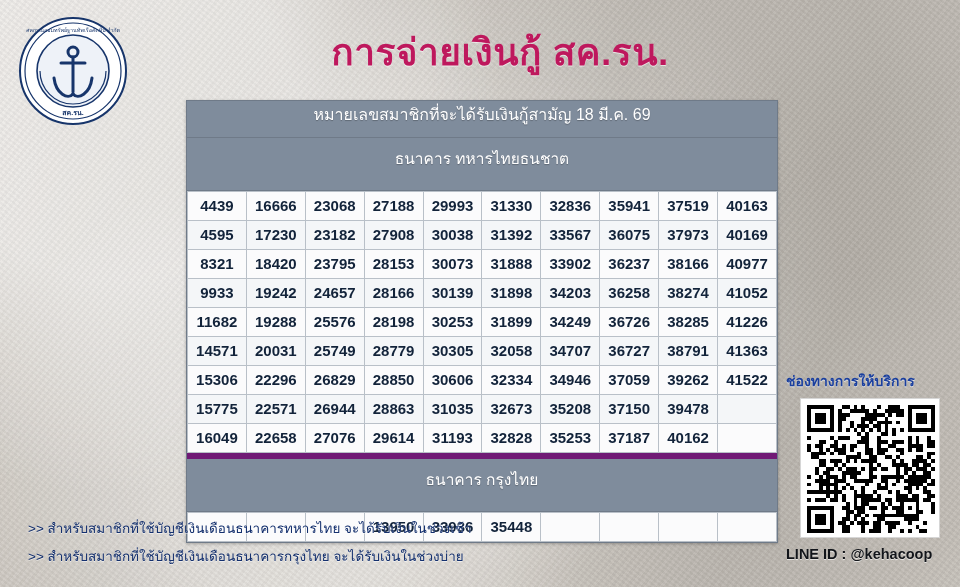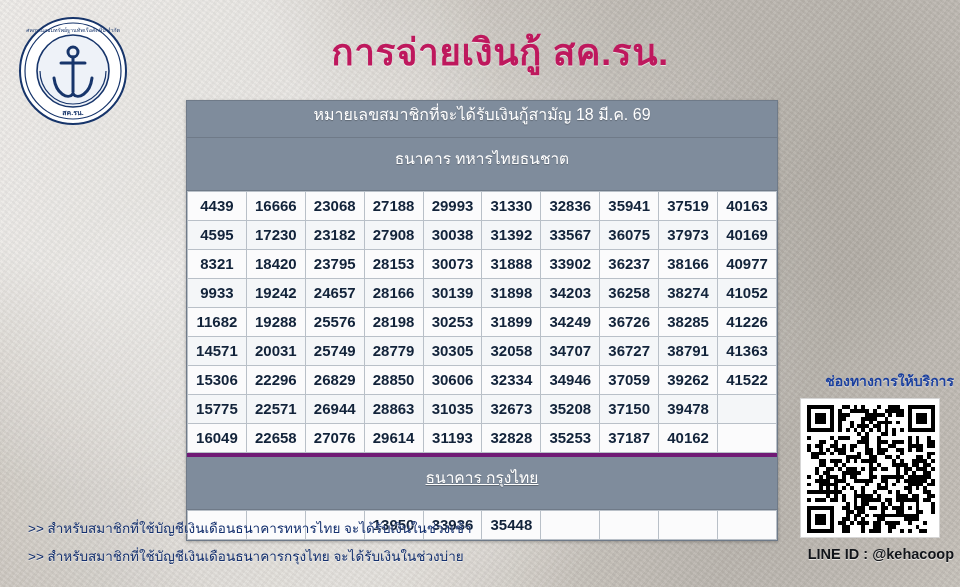--- a/index.html
+++ b/index.html
@@ -60,21 +60,21 @@
   .band {
     background: #7f8c9c;
     color: #ffffff;
     text-align: center;
     font-size: 16px;
     padding: 1px 6px 10px;
     border-bottom: 1px solid #6f7a88;
     text-shadow: 0 1px 1px rgba(0,0,0,.25);
   }
   .band.sub { font-size: 15.5px; padding: 8px 6px 19px; }
-  .band.bank2 { border-top: 4px solid #701a75; text-decoration: underline; }
+  .band.bank2 { border-top: 6px solid #701a75; }
 
   table.nums {
     width: 100%;
     border-collapse: collapse;
     background: #ffffff;
   }
   table.nums td {
     border: 1px solid #b9c0c8;
     text-align: center;
     font-size: 15px;
@@ -84,21 +84,21 @@
     height: 26px;
     width: 10%;
     background: #fbfbfc;
   }
   table.nums td.empty { background: #fbfbfc; color: transparent; }
   table.nums tr:nth-child(even) td { background: #f4f6f8; }
 
   
   .service {
     position: absolute; left: 786px; top: 370px; width: 168px;
-    text-align: right;
+    text-align: left;
   }
   .service-title {
     color: #1a3f9e; font-size: 14px; font-weight: bold;
     margin-bottom: 6px;
     text-shadow: 0 1px 0 rgba(255,255,255,.6);
   }
   .qr {
     width: 140px; height: 140px;
     margin: 0 auto;
     background: #ffffff;

